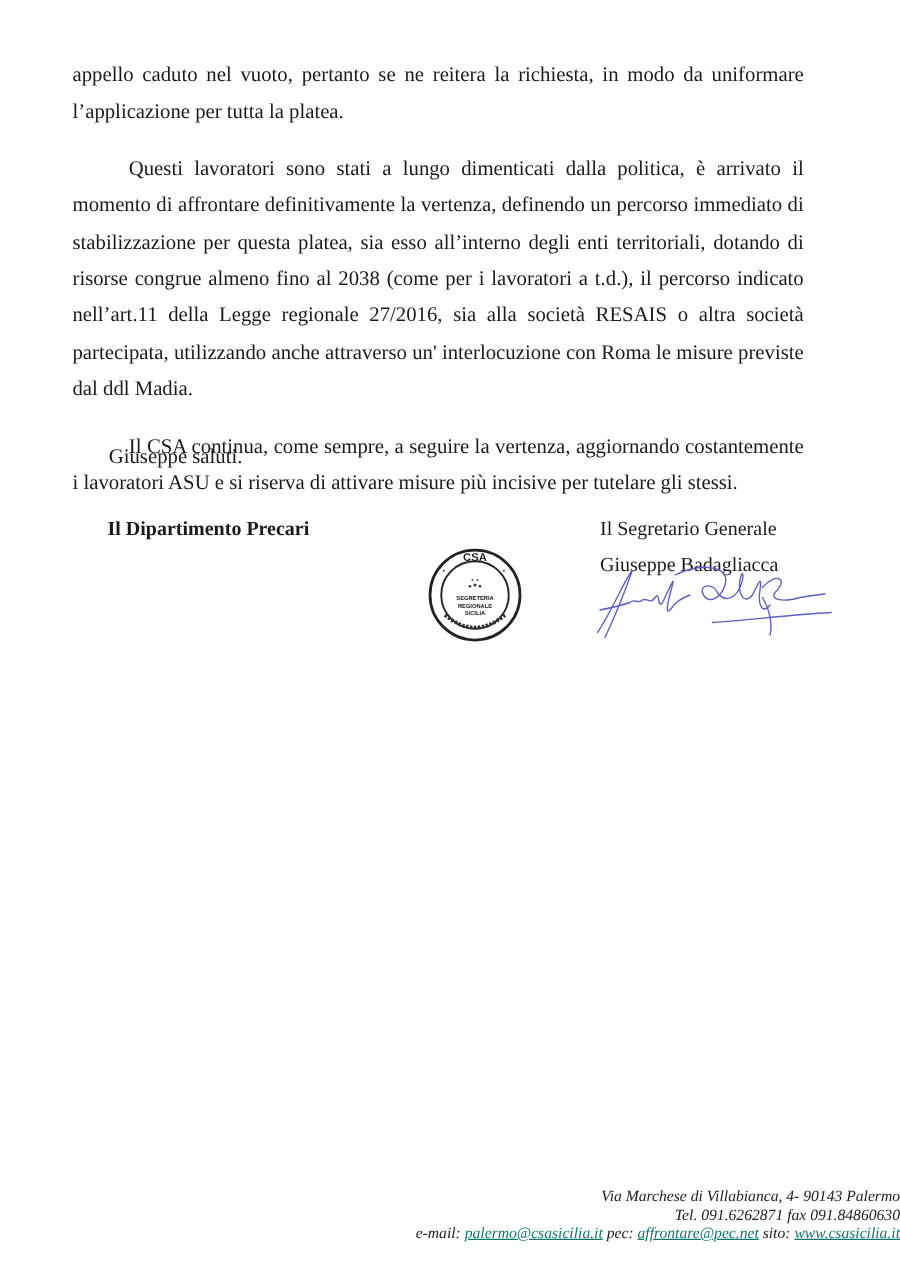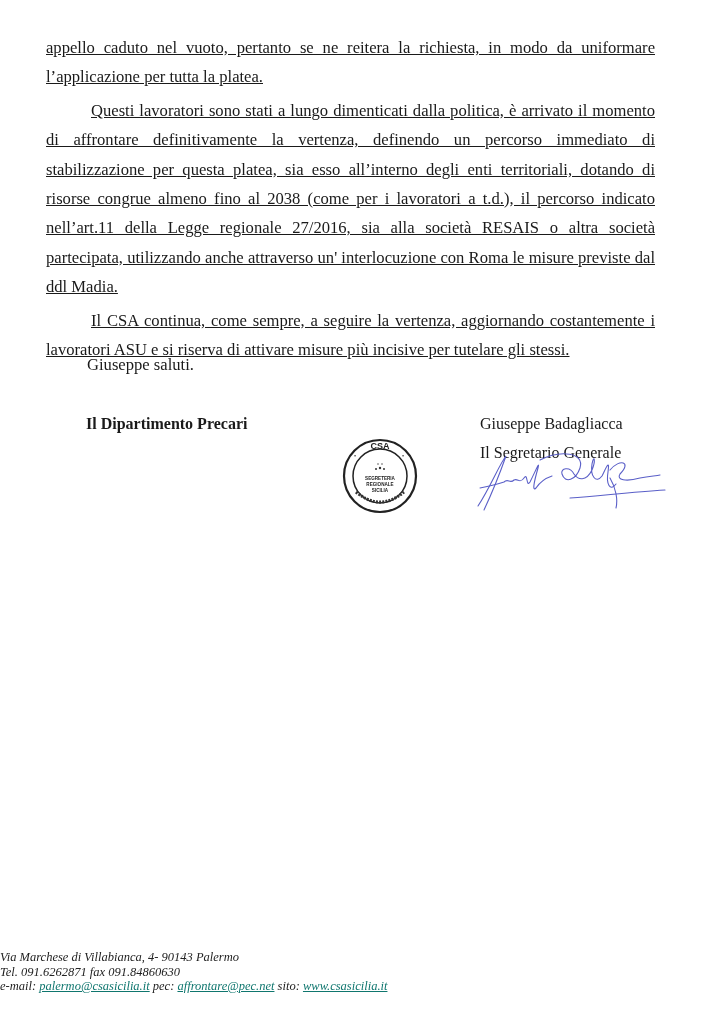--- a/index.html
+++ b/index.html
@@ -1,28 +1,28 @@
 <!DOCTYPE html>
 <html><head>
 <meta charset="utf-8">
 <style>
   html, body { margin:0; padding:0; background:#ffffff; }
   body { width:720px; height:1013px; position:relative; overflow:hidden;
          font-family:"Liberation Serif", serif; color:#1a1a1a; }
   .page { position:absolute; left:0; top:0; width:720px; height:1013px; }
   .body-text { position:absolute; left:42px; top:29px; width:617px;
                font-size:16.6px; line-height:29.4px; text-align:justify; }
-  .para { margin:4px;text-decoration:underline; }
+  .para { margin:16px; }
   .indent { text-indent:45px; }
   .closing { position:absolute; left:87px; top:350px; font-size:16.6px; line-height:29px; }
   .sig-left { position:absolute; left:86px; top:409px; font-size:16px; line-height:29px;font-weight:bold; }
   .sig-right { position:absolute; left:480px; top:409px; font-size:16px; line-height:29px; }
   .stamp { position:absolute; left:342px; top:438px; width:76px; height:76px; }
   .signature { position:absolute; left:470px; top:448px; width:200px; height:70px; }
-  .footer { position:absolute; left:0; width:720px; top:950px; text-align:left;
+  .footer { position:absolute; left:0; width:720px; top:950px; text-align:right;
             font-style:italic; font-size:12.5px; line-height:14.5px; color:#222; }
   .footer a { color:#0f766e; text-decoration:underline; }
 </style>
 </head>
 <body>
 
 <div class="page">
 
   <div class="body-text">
     <p class="para">appello caduto nel vuoto, pertanto se ne reitera la richiesta, in modo da uniformare l’applicazione per tutta la platea.</p>
@@ -47,22 +47,22 @@
       <circle cx="42" cy="31" r="1" fill="#333"></circle>
     <circle cx="36" cy="26" r="0.8" fill="#555"></circle>
       <circle cx="40" cy="26" r="0.8" fill="#555"></circle>
     <text x="38" y="42" text-anchor="middle" font-family="Liberation Sans, sans-serif" font-size="4.6" font-weight="bold" fill="#222">SEGRETERIA</text>
     <text x="38" y="48" text-anchor="middle" font-family="Liberation Sans, sans-serif" font-size="4.6" font-weight="bold" fill="#222">REGIONALE</text>
     <text x="38" y="54" text-anchor="middle" font-family="Liberation Sans, sans-serif" font-size="4.6" font-weight="bold" fill="#222">SICILIA</text>
     <path d="M14 54 Q38 74 62 54" fill="none" stroke="#333" stroke-width="3" stroke-dasharray="2 1.2"></path>
   </svg>
 
   <div class="sig-right">
+    <div>Il Segretario Generale</div>
     <div>Giuseppe Badagliacca</div>
-    <div>Il Segretario Generale</div>
   </div>
 
   <svg class="signature" viewBox="0 0 200 70">
     <g fill="none" stroke="#5a5fc8" stroke-width="1.1" stroke-linecap="round">
       <path d="M8 58 C 20 40, 30 15, 36 8 C 30 25, 22 45, 14 62"></path>
       <path d="M10 40 C 20 38, 28 36, 34 34 C 38 30, 40 36, 44 32 C 48 30, 50 36, 54 30 C 58 24, 56 40, 60 34 C 66 22, 70 12, 68 20 C 64 34, 62 44, 66 40 C 70 34, 76 30, 82 28"></path>
       <path d="M70 12 C 90 2, 115 4, 110 20 C 106 32, 95 36, 92 26 C 90 20, 100 18, 104 26 C 108 32, 116 34, 122 22 C 126 12, 124 6, 122 16 C 120 28, 126 36, 132 28 C 136 20, 140 10, 138 24 C 136 36, 140 44, 146 36"></path>
       <path d="M140 22 C 150 10, 162 14, 150 26 C 146 32, 156 34, 170 30 C 180 28, 186 28, 190 27"></path>
       <path d="M100 50 C 130 48, 160 44, 195 42"></path>
       <path d="M140 30 C 146 40, 148 52, 146 60"></path>

